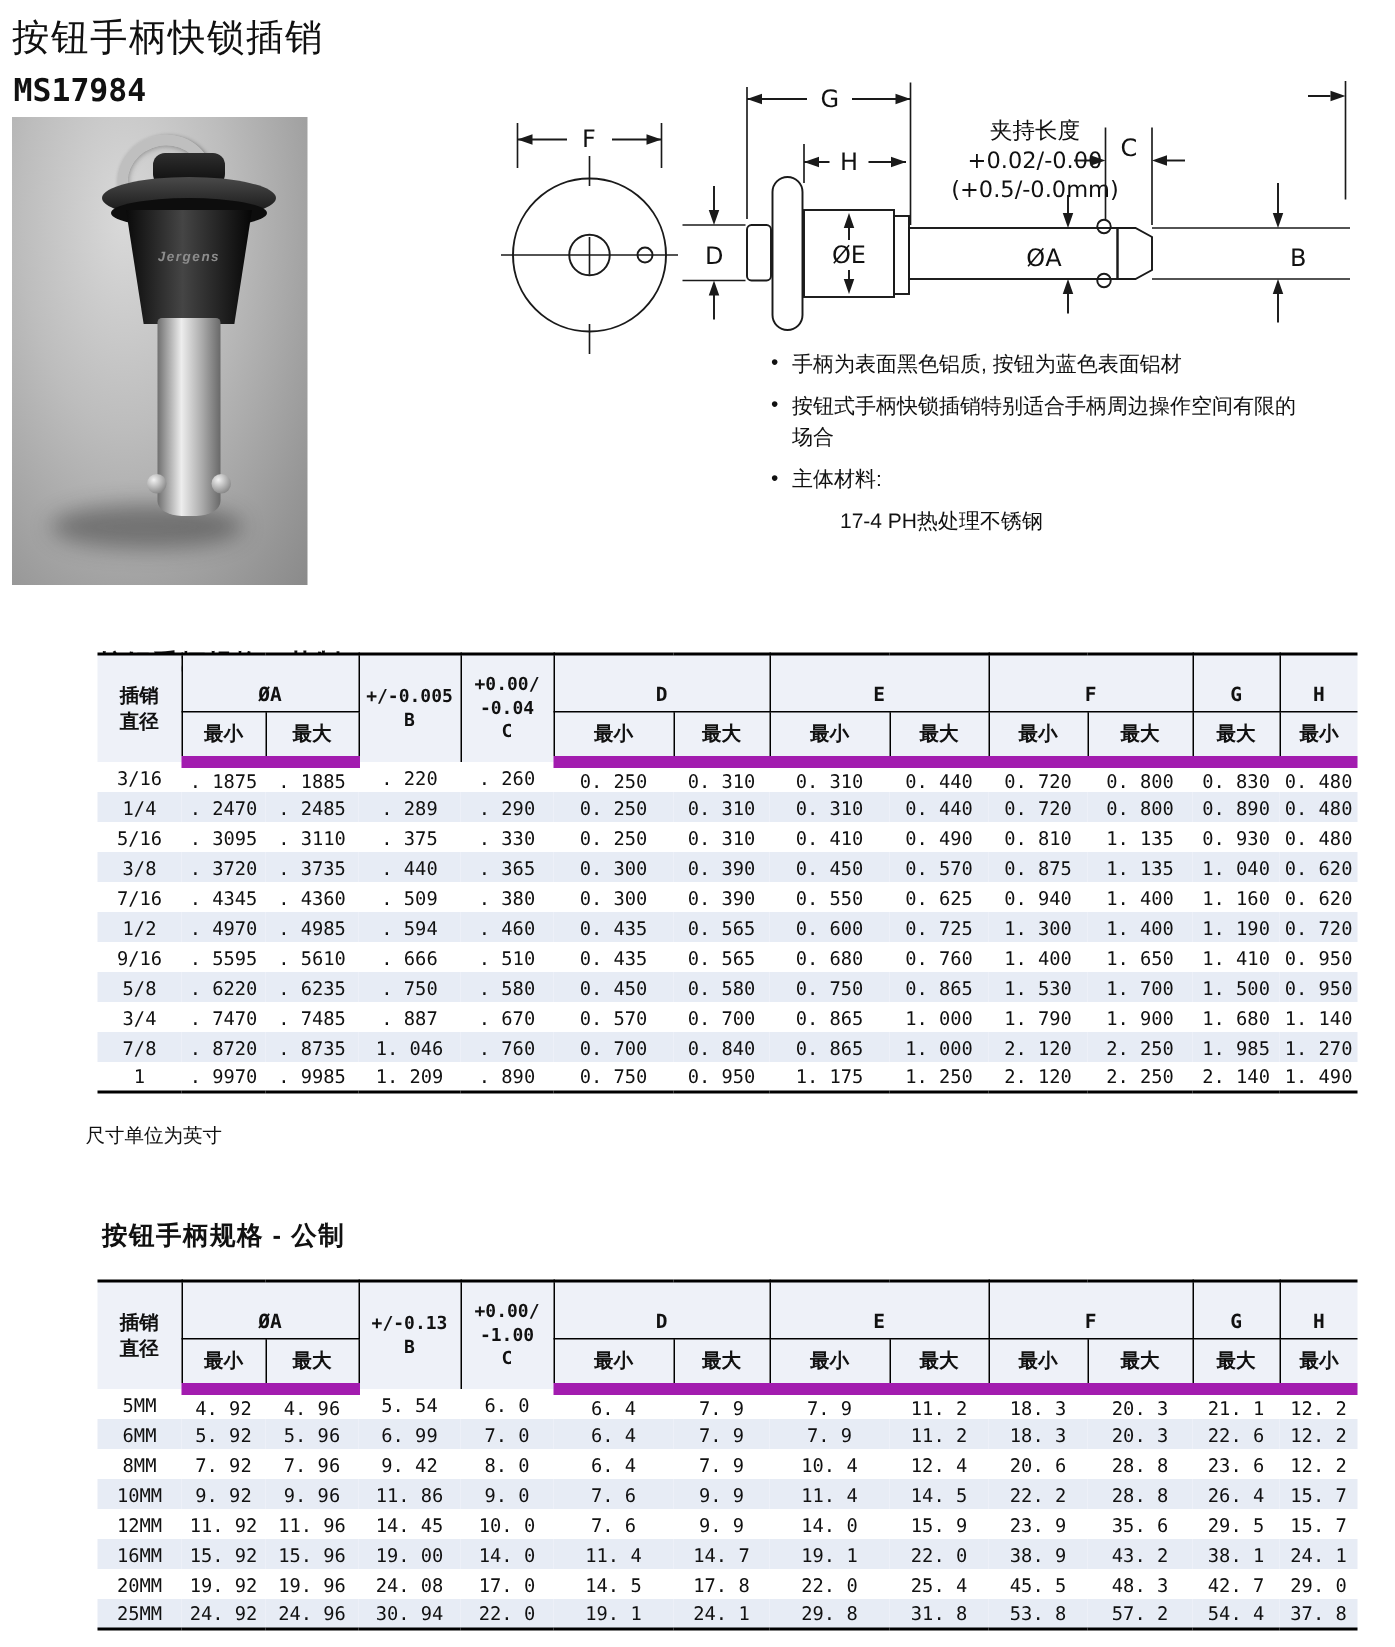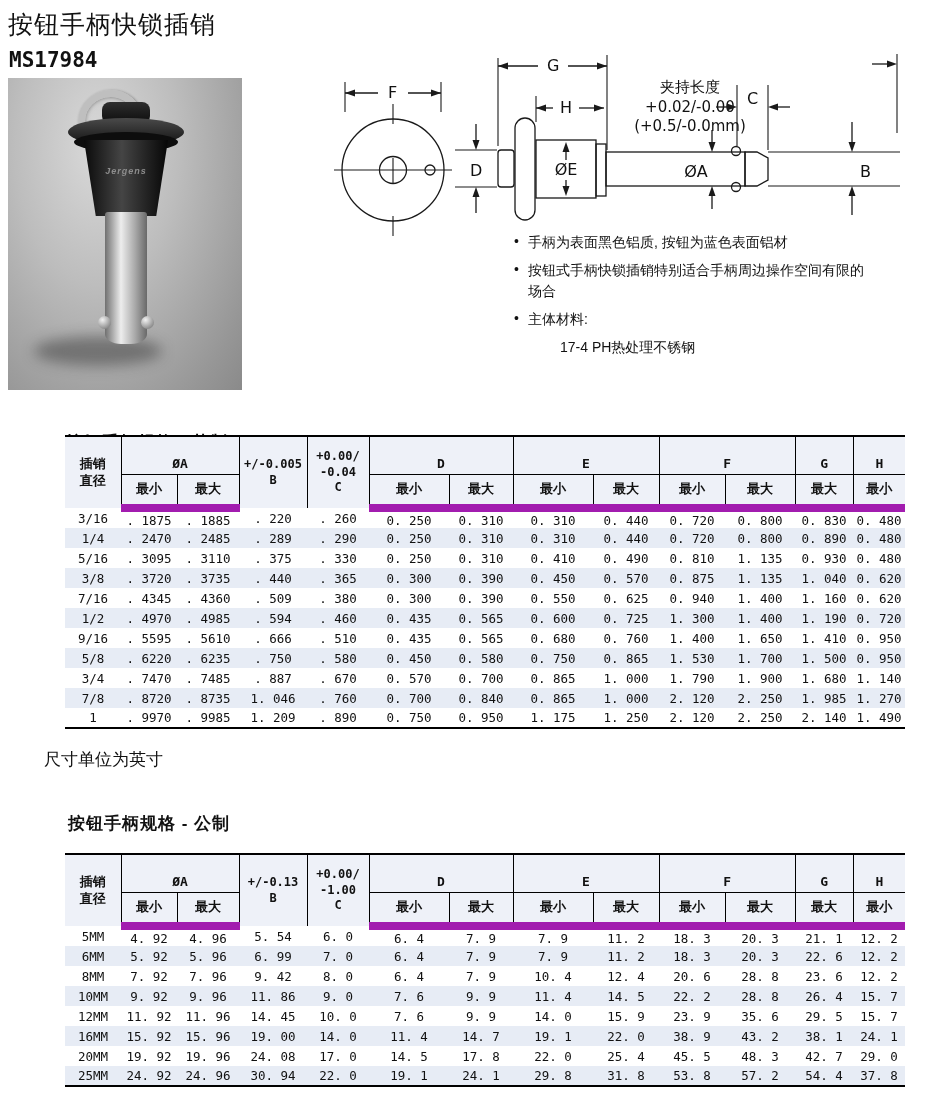--- a/index.html
+++ b/index.html
@@ -4,21 +4,21 @@
 <style>
   * { margin:0; padding:0; box-sizing:border-box; }
   html,body { background:#fff; }
   body { font-family:"Liberation Sans","DejaVu Sans",sans-serif; color:#111; }
   .page { position:relative; width:930px; height:1098px; background:#fff; overflow:hidden; }
 
   .page-title { position:absolute; left:8px; top:8px; font-size:25px; font-weight:normal; letter-spacing:1px; }
   .model-no  { position:absolute; left:9px; top:48px; font-size:21px; font-weight:bold; font-family:"DejaVu Sans Mono","Liberation Mono",monospace; }
 
   
-  .photo { position:absolute; left:8px; top:78px; width:234px; height:312px;
+  .photo { position:absolute; left:8px; top:78px; width:197px; height:312px;
            background:radial-gradient(ellipse at 38% 22%, #d9d9d9 0%, #bdbdbd 40%, #969696 85%, #8a8a8a 100%); overflow:hidden; }
   .photo * { position:absolute; }
   .p-shadow { left:26px; top:258px; width:128px; height:30px; background:rgba(20,20,20,.38); border-radius:50%; filter:blur(7px); }
   .p-ring { left:70px; top:12px; width:64px; height:60px; border:7px solid #bfbfbf; border-radius:50%;
             box-shadow:inset 0 0 4px #777, 1px 1px 3px rgba(0,0,0,.4); transform:rotate(-12deg); }
   .p-btn  { left:94px; top:24px; width:48px; height:22px; background:linear-gradient(#2e2e2e,#0c0c0c); border-radius:8px; }
   .p-flange { left:60px; top:40px; width:116px; height:28px; background:linear-gradient(#4a4a4a,#101010); border-radius:50%; }
   .p-flange2 { left:66px; top:54px; width:104px; height:20px; background:#0d0d0d; border-radius:50%; }
   .p-body { left:76px; top:62px; width:84px; height:76px;
             background:linear-gradient(90deg,#0a0a0a,#454545 45%,#060606);
@@ -54,21 +54,21 @@
   .spec-table th.grp { border-bottom:1px solid #000; vertical-align:bottom; padding-bottom:3px;
                        font-family:"DejaVu Sans Mono","Liberation Mono",monospace; font-size:13px; height:38px; }
   .spec-table th.pin { font-size:13px; line-height:1.25; }
   .spec-table th.tol { font-family:"DejaVu Sans Mono","Liberation Mono",monospace; font-size:12px; line-height:1.3; }
   .spec-table th.sub { font-size:13px; height:34px; vertical-align:middle; }
   .spec-table .vr  { border-right:1px solid #000; }
   .spec-table .mid { border-right:1px solid #000; }
   .spec-table td { font-family:"DejaVu Sans Mono","Liberation Mono",monospace; font-size:12.5px;
                    height:20px; text-align:center; vertical-align:middle; white-space:nowrap; }
   .spec-table tbody tr:nth-child(even) { background:#e7ecf5; }
-  .unit-note { position:absolute; left:44px; top:748px; font-size:17px; }
+  .unit-note { position:absolute; left:57px; top:748px; font-size:13px; }
 </style>
 </head>
 <body>
 
 <div class="page">
 
   <div class="page-title">按钮手柄快锁插销</div>
   <div class="model-no">MS17984</div>
 
   <div class="photo">

